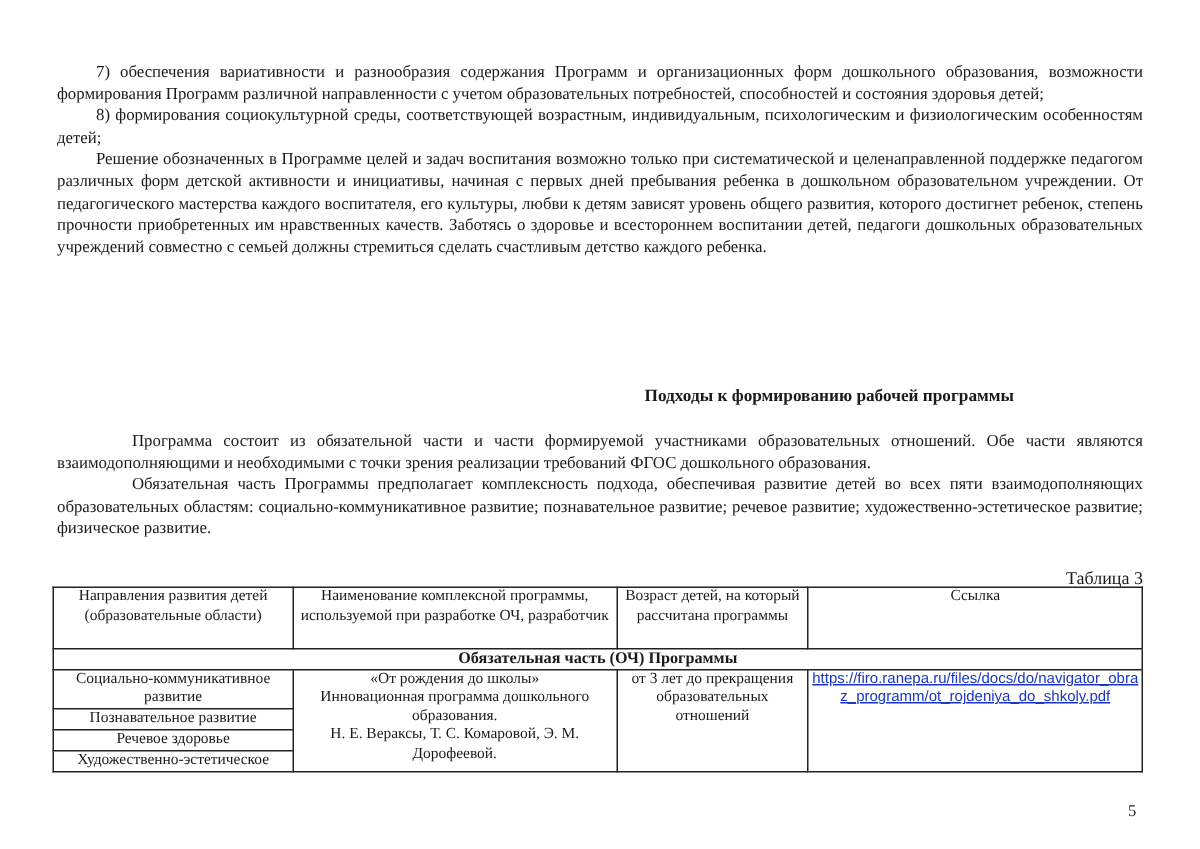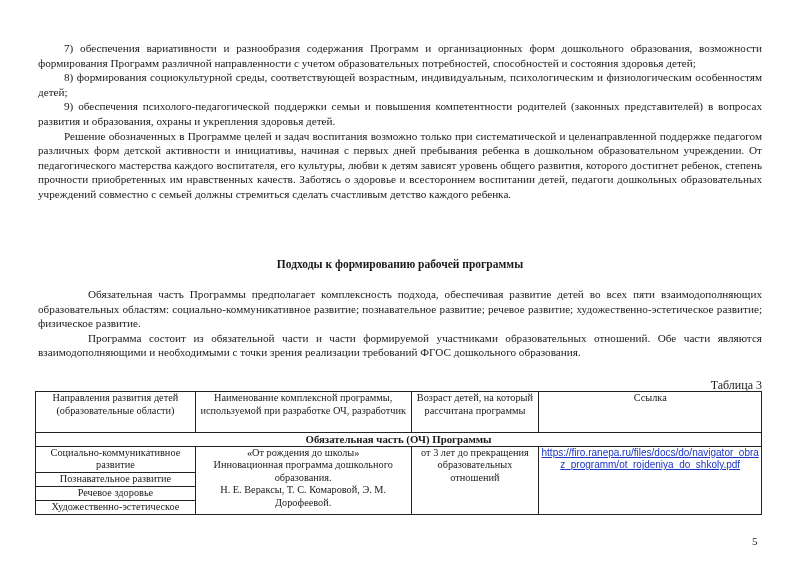--- a/index.html
+++ b/index.html
@@ -2,50 +2,49 @@
 <html><head>
   <meta charset="utf-8">
   <style>
     html, body { margin: 0; padding: 0; background: #ffffff; }
     body { width: 800px; height: 566px; position: relative; overflow: hidden;
            font-family: "Liberation Serif", serif; color: #1a1a1a; }
     .page { position: absolute; left: 0; top: 0; width: 800px; height: 566px; }
     .text { position: absolute; left: 38px; width: 724px; font-size: 11.2px; line-height: 14.6px;
             text-align: justify; }
     .text p { margin: 0; text-indent: 26px; }
-    .heading { position: absolute; left: 0; width: 800px; top: 258px; text-align: center;
+    .heading { position: absolute; left: 0; width: 676px; top: 258px; text-align: right;
                font-weight: bold; font-size: 11.5px; }
     .text2 p { text-indent: 50px; }
     .caption { position: absolute; right: 38px; top: 378px; font-size: 12px; }
     table { position: absolute; left: 35px; top: 391px; width: 727px; border-collapse: collapse;
             font-size: 10.3px; line-height: 12.6px; }
     td, th { border: 1px solid #222; padding: 0 2px; text-align: center; vertical-align: top;
              font-weight: normal; }
     .sec td { font-weight: bold; font-size: 10.8px; padding: 0; }
     .link { color: #1a35c4; text-decoration: underline; font-family: "Liberation Sans", sans-serif;
             font-size: 10px; word-break: break-all; text-align: center; }
     .pagenum { position: absolute; left: 752px; top: 535px; font-size: 11px; }
   </style>
 </head>
 <body>
 
 <div class="page">
 
   <div class="text" style="top:41px;">
     <p>7) обеспечения вариативности и разнообразия содержания Программ и организационных форм дошкольного образования, возможности формирования Программ различной направленности с учетом образовательных потребностей, способностей и состояния здоровья детей;</p>
     <p>8) формирования социокультурной среды, соответствующей возрастным, индивидуальным, психологическим и физиологическим особенностям детей;</p>
-    <p>9) обеспечения психолого-педагогической поддержки семьи и повышения компетентности родителей (законных представителей) в вопросах развития и образования, охраны и укрепления здоровья детей.</p>
     <p>Решение обозначенных в Программе целей и задач воспитания возможно только при систематической и целенаправленной поддержке педагогом различных форм детской активности и инициативы, начиная с первых дней пребывания ребенка в дошкольном образовательном учреждении. От педагогического мастерства каждого воспитателя, его культуры, любви к детям зависят уровень общего развития, которого достигнет ребенок, степень прочности приобретенных им нравственных качеств. Заботясь о здоровье и всестороннем воспитании детей, педагоги дошкольных образовательных учреждений совместно с семьей должны стремиться сделать счастливым детство каждого ребенка.</p>
   </div>
 
   <div class="heading">Подходы к формированию рабочей программы</div>
 
   <div class="text text2" style="top:287px;">
+    <p>Программа состоит из обязательной части и части формируемой участниками образовательных отношений. Обе части являются взаимодополняющими и необходимыми с точки зрения реализации требований ФГОС дошкольного образования.</p>
     <p>Обязательная часть Программы предполагает комплексность подхода, обеспечивая развитие детей во всех пяти взаимодополняющих образовательных областям: социально-коммуникативное развитие; познавательное развитие; речевое развитие; художественно-эстетическое развитие; физическое развитие.</p>
-    <p>Программа состоит из обязательной части и части формируемой участниками образовательных отношений. Обе части являются взаимодополняющими и необходимыми с точки зрения реализации требований ФГОС дошкольного образования.</p>
   </div>
 
   <div class="caption">Таблица 3</div>
 
   <table>
     <colgroup>
       <col style="width:160px">
         <col style="width:216px">
         <col style="width:128px">
         <col style="width:223px">

